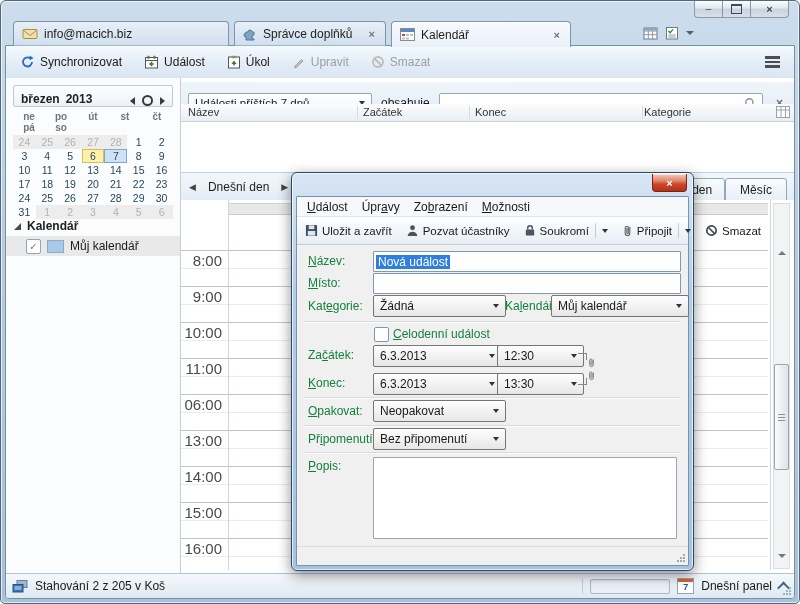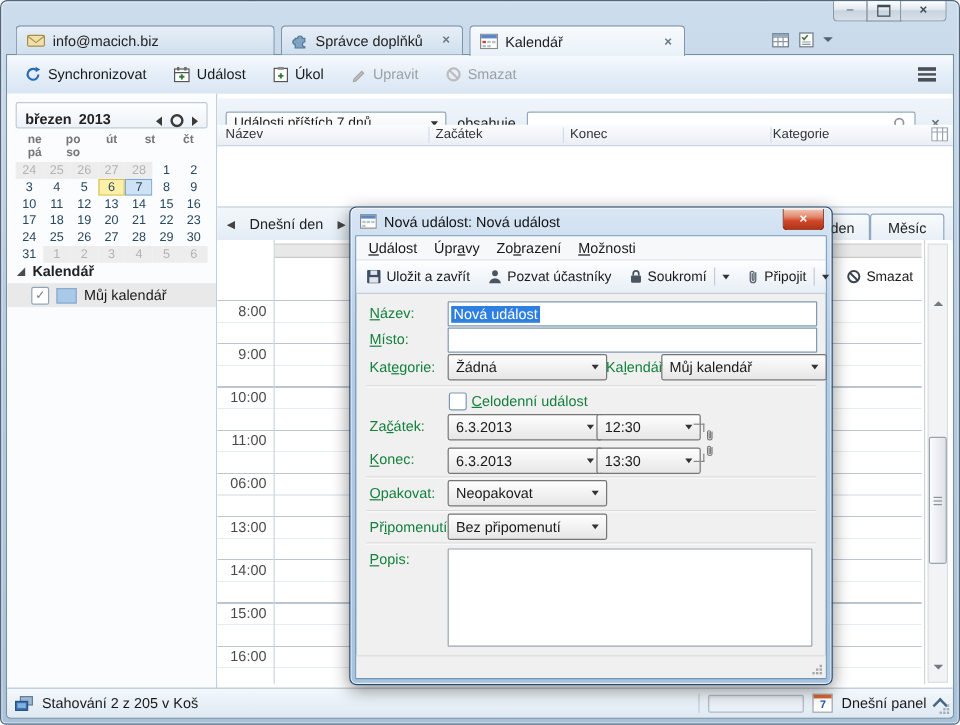--- a/index.html
+++ b/index.html
@@ -84,21 +84,21 @@
   
   .dayview{position:absolute;left:0;right:0;top:122px;bottom:4px;background:#fff;overflow:hidden}
   .allday{position:absolute;left:48px;right:26px;top:3px;height:10px;background:#e8e8e8;
     border-top:1px solid #d2d2d2;border-bottom:1px solid #c9c9c9}
   .gridlines{position:absolute;left:0;right:26px;top:50px;bottom:0;
     background-image:
       repeating-linear-gradient(to bottom,#bcc6d0 0,#bcc6d0 1px,transparent 1px,transparent 36px),
       repeating-linear-gradient(to bottom,transparent 0,transparent 18px,#e7ecf0 18px,#e7ecf0 19px,transparent 19px,transparent 36px);}
   .gut-line{position:absolute;left:47px;top:0;bottom:0;width:1px;background:#cdd6de}
   .grid-right{position:absolute;left:589px;top:0;bottom:0;width:1px;background:#cdd6de}
-  .tlabel{position:absolute;left:0;width:41px;text-align:right;font-size:12px;color:#4a4a4a}
+  .tlabel{position:absolute;left:0;width:41px;text-align:right;font-size:15px;color:#4a4a4a}
   .sb{position:absolute;left:592px;top:3px;bottom:1px;width:15px;background:#f2f3f5;border:1px solid #dcdfe2}
   .sb-btn{position:absolute;left:0;right:0;height:14px;display:flex;align-items:center;justify-content:center}
   .tri-u{width:0;height:0;border-left:4px solid transparent;border-right:4px solid transparent;border-bottom:4px solid #6f7a84}
   .tri-d{width:0;height:0;border-left:4px solid transparent;border-right:4px solid transparent;border-top:4px solid #6f7a84}
   .sb-thumb{position:absolute;left:0;right:0;top:160px;height:104px;border:1px solid #9aa4ad;border-radius:2px;
     background:linear-gradient(90deg,#fafbfc,#dfe3e7);display:flex;flex-direction:column;gap:2px;align-items:center;justify-content:center}
   .sb-thumb div{width:7px;height:1px;background:#8a949d}
   
   .statusbar{position:absolute;left:0;right:0;bottom:0;height:24px;background:linear-gradient(#f3f8fc,#dfe9f2);
     border-top:1px solid #b5c4d4;display:flex;align-items:center;padding:0 6px;gap:7px}
@@ -424,31 +424,20 @@
             <rect x="7" y="7" width="2" height="2"></rect>
             <rect x="4" y="7" width="2" height="2"></rect>
             <rect x="1" y="7" width="2" height="2"></rect>
           </g>
         </svg>
     </div>
   </div>
 </div>
 
 <div class="dialog">
-  <div class="dlg-titlebar">
-    <svg width="14" height="13" viewBox="0 0 15 13">
-        <rect x="0.5" y="0.5" width="14" height="12" fill="#fff" stroke="#8a8a8a"></rect>
-        <rect x="1" y="1" width="13" height="3" fill="#5a87c5"></rect>
-        <rect x="2" y="6" width="3" height="2" fill="#b9c2cc"></rect>
-        <rect x="6" y="6" width="3" height="2" fill="#b9c2cc"></rect>
-        <rect x="10" y="6" width="3" height="2" fill="#b9c2cc"></rect>
-        <rect x="2" y="9.5" width="3" height="2" fill="#b9c2cc"></rect>
-      </svg>
-    <span>Nová událost: Nová událost</span>
-  </div>
   <div class="dlg-close">×</div>
 
   <div class="dlg-body">
     <div class="dlg-menubar">
 
     <span class="menu-item"><u>U</u>dálost</span>
         <span class="menu-item">Úpr<u>a</u>vy</span>
         <span class="menu-item">Zo<u>b</u>razení</span>
         <span class="menu-item"><u>M</u>ožnosti</span>
       </div>

